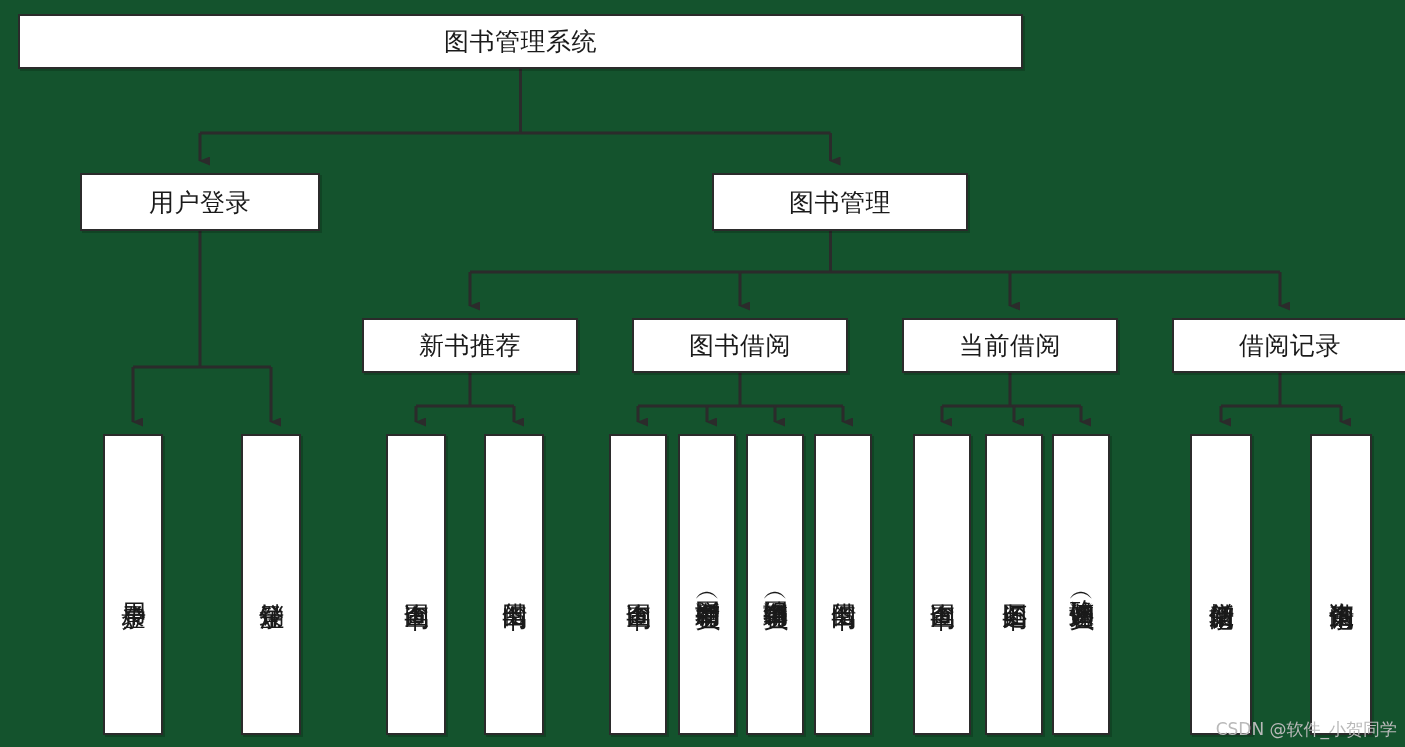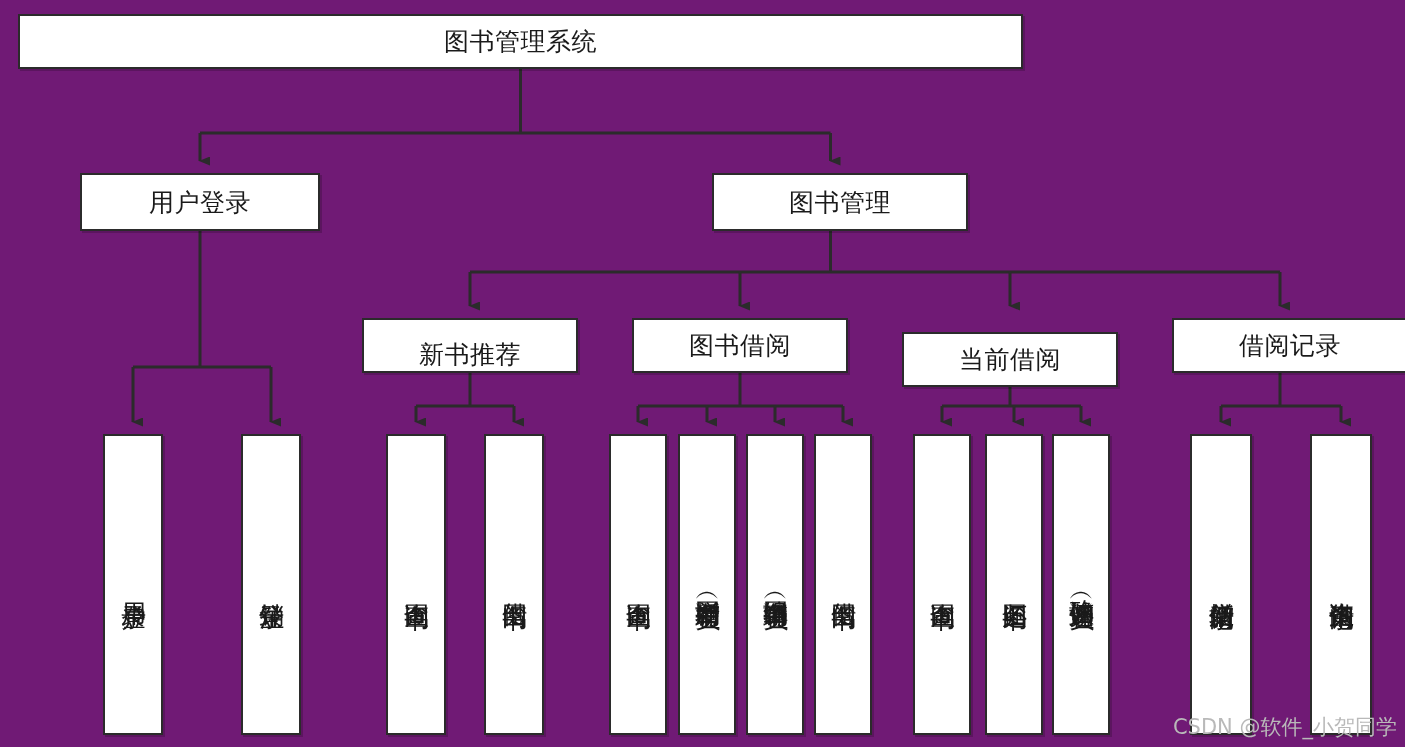--- a/index.html
+++ b/index.html
@@ -7,21 +7,21 @@
     padding: 0;
     background: #ffffff;
   }
   body {
     font-family: "DejaVu Sans", "Liberation Sans", sans-serif;
   }
   #canvas {
     position: relative;
     width: 1405px;
     height: 747px;
-    background: #701a75;
+    background: #14532d;
     overflow: hidden;
   }
   svg#edges {
     position: absolute;
     left: 0;
     top: 0;
     width: 1405px;
     height: 747px;
     pointer-events: none;
   }
@@ -49,21 +49,21 @@
     line-height: 1.06;
     letter-spacing: 1px;
     text-align: center;
     padding: 3px 0;
     overflow: hidden;
   }
   .watermark {
     position: absolute;
     right: 8px;
     bottom: 6px;
-    font-size: 21px;
+    font-size: 17px;
     color: #b9b9b9;
     z-index: 5;
     white-space: nowrap;
     margin-left: 36px;
   }
 </style>
 </head>
 <body>
 
 <div id="canvas">
@@ -114,27 +114,27 @@
   <div id="nodes-layer">
       <div class="node node-h" style="left: 18px; top: 14px; width: 1005px; height: 55px;">
         <span>图书管理系统</span>
       </div>
       <div class="node node-h" style="left: 80px; top: 173px; width: 240px; height: 58px;">
         <span>用户登录</span>
       </div>
       <div class="node node-h" style="left: 712px; top: 173px; width: 256px; height: 58px;">
         <span>图书管理</span>
       </div>
-      <div class="node node-h" style="left: 362px; top: 318px; width: 216px; height: 55px; align-items: flex-end;">
+      <div class="node node-h" style="left: 362px; top: 318px; width: 216px; height: 55px;">
         <span>新书推荐</span>
       </div>
       <div class="node node-h" style="left: 632px; top: 318px; width: 216px; height: 55px; justify-content: center;">
         <span>图书借阅</span>
       </div>
-      <div class="node node-h" style="left: 902px; top: 332px; width: 216px; height: 55px;">
+      <div class="node node-h" style="left: 902px; top: 318px; width: 216px; height: 55px;">
         <span>当前借阅</span>
       </div>
       <div class="node node-h" style="left: 1172px; top: 318px; width: 236px; height: 55px;">
         <span>借阅记录</span>
       </div>
       <div class="node node-v" style="left: 103px; top: 434px; width: 60px; height: 301px;">
         <span>用户登录</span>
       </div>
       <div class="node node-v" style="left: 241px; top: 434px; width: 60px; height: 301px;">
         <span>注销登录</span>

